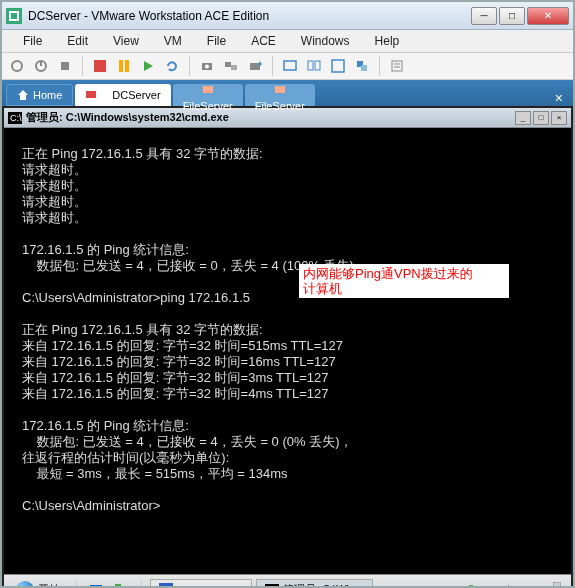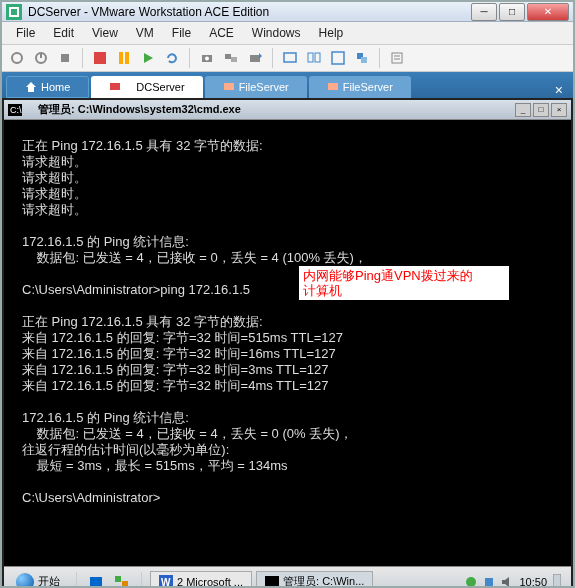--- a/index.html
+++ b/index.html
@@ -1,44 +1,44 @@
 <!DOCTYPE html>
 <html><head>
 <meta charset="utf-8">
 <style>
 * { margin: 0; padding: 0; box-sizing: border-box; font-family: Tahoma, sans-serif; }
 body { width: 575px; height: 588px; background: #fff; border: 2px solid #9aa; }
 .outer-frame { width: 571px; height: 584px; background: #f0f0f0; }
-.titlebar { height: 20px; background: linear-gradient(to bottom, #e8f0f8, #d0dcec); display: flex; align-items: center; padding: 0 4px; border-bottom: 1px solid #a0b0c0; }
+.titlebar { height: 28px; background: linear-gradient(to bottom, #e8f0f8, #d0dcec); display: flex; align-items: center; padding: 0 4px; border-bottom: 1px solid #a0b0c0; }
 .titlebar .icon { width: 16px; height: 16px; margin-right: 6px; }
 .titlebar .title { font-size: 12px; color: #000; flex: 1; }
 .winbtns { display: flex; gap: 2px; }
 .winbtn { width: 26px; height: 18px; border: 1px solid #888; border-radius: 2px; font-size: 10px; display: flex; align-items: center; justify-content: center; }
 .winbtn.min { background: linear-gradient(#f8f8f8,#d8d8d8); }
 .winbtn.max { background: linear-gradient(#f8f8f8,#d8d8d8); }
 .winbtn.close { background: linear-gradient(#f8a0a0,#d04040); color: #fff; width: 42px; }
 .menubar { height: 22px; background: #f0f0f0; display: flex; align-items: center; padding: 0 6px; gap: 2px; font-size: 12px; color: #222; }
-.menubar span { padding: 2px 8px; }
+.menubar span { padding: 2px 8px; margin-left: 7px; }
 .toolbar { height: 28px; background: #f4f4f4; display: flex; align-items: center; padding: 0 4px; gap: 2px; border-top: 1px solid #ccc; border-bottom: 1px solid #ccc; }
 .tbtn { width: 22px; height: 22px; display: flex; align-items: center; justify-content: center; font-size: 12px; }
 .sep { width: 1px; height: 20px; background: #ccc; margin: 0 4px; }
 .tabbar { height: 26px; background: linear-gradient(#3B7EB8,#2E6AA0); display: flex; align-items: flex-end; padding: 0 4px; gap: 2px; }
-.tab { height: 22px; padding: 0 18px; display: flex; align-items: center; gap: 4px; font-size: 11px; border-radius: 3px 3px 0 0; }
+.tab { height: 22px; padding: 0 10px; display: flex; align-items: center; gap: 4px; font-size: 11px; border-radius: 3px 3px 0 0; }
 .tab.home { background: #3B7EB8; color: #fff; border: 1px solid #5a9fd0; }
 .tab.active { background: #fff; color: #000; gap: 15px; }
-.tab.inactive { background: #6aa4d4; color: #fff; }
+.tab.inactive { background: #6aa4d4; color: #fff; flex-direction: column; }
 .tab .tabicon { width: 12px; height: 12px; }
 .tabclose { margin-left: auto; color: #fff; font-size: 14px; padding: 0 6px; }
 .content { background: #222; padding: 2px; }
 .cmdwin { background: #000; }
 .cmdtitle { height: 20px; background: linear-gradient(#d8e0e8,#b8c4d0); display: flex; align-items: center; font-size: 11px; padding: 0 4px; border-bottom: 1px solid #888; }
 .cmdtitle .t { flex: 1; color: #000; font-weight: bold; }
 .cmdtitle .cbtn { width: 16px; height: 14px; background: #d0d0d0; border: 1px solid #888; font-size: 8px; display: flex; align-items: center; justify-content: center; margin-left: 2px; }
 .terminal { background: #000; color: #ddd; font-family: "NSimSun", "SimSun", "Courier New", monospace; font-size: 13px; line-height: 15px; padding: 18px; white-space: pre-wrap; height: 446px; position: relative; overflow: hidden; }
-.annotation { position: absolute; background: #fff; color: #f00; font-size: 13px; padding: 2px 4px; font-family: "SimSun", sans-serif; margin-top: 10px; }
+.annotation { position: absolute; background: #fff; color: #f00; font-size: 13px; padding: 2px 4px; font-family: "SimSun", sans-serif; }
 .taskbar { height: 30px; background: linear-gradient(#e8e8e8,#c8d0d8); display: flex; align-items: center; padding: 0 4px; gap: 4px; font-size: 11px; border-top: 1px solid #888; }
 .start { display: flex; align-items: center; gap: 4px; padding: 2px 8px; }
 .orb { width: 18px; height: 18px; border-radius: 50%; background: radial-gradient(circle at 30% 30%, #8cf, #05a); }
 .tbitem { height: 22px; padding: 0 8px; border: 1px solid #aaa; background: #e8e8e8; display: flex; align-items: center; gap: 4px; font-size: 11px; }
 .tbitem.pressed { background: #d0d8e0; }
 .tray { margin-left: auto; display: flex; align-items: center; gap: 6px; padding: 0 6px; }
 svg { display: block; }
 </style>
 </head>
 <body>
@@ -200,21 +200,21 @@
 
 <div class="content">
   <div class="cmdwin">
     <div class="cmdtitle">
       <span>
             <svg width="14" height="12">
               <rect width="14" height="12" fill="#000"></rect>
               <text x="2" y="9" fill="#fff" font-size="9">C:\</text>
             </svg>
           </span>
-      <span class="t" style="margin-left:16px">管理员: C:\Windows\system32\cmd.exe</span>
+      <span class="t" style="margin-left:4px">管理员: C:\Windows\system32\cmd.exe</span>
       <div class="cbtn">_</div>
       <div class="cbtn">□</div>
       <div class="cbtn">×</div>
     </div>
     <div class="terminal"><span>正在 Ping 172.16.1.5 具有 32 字节的数据:
 请求超时。
 请求超时。
 请求超时。
 请求超时。
 

